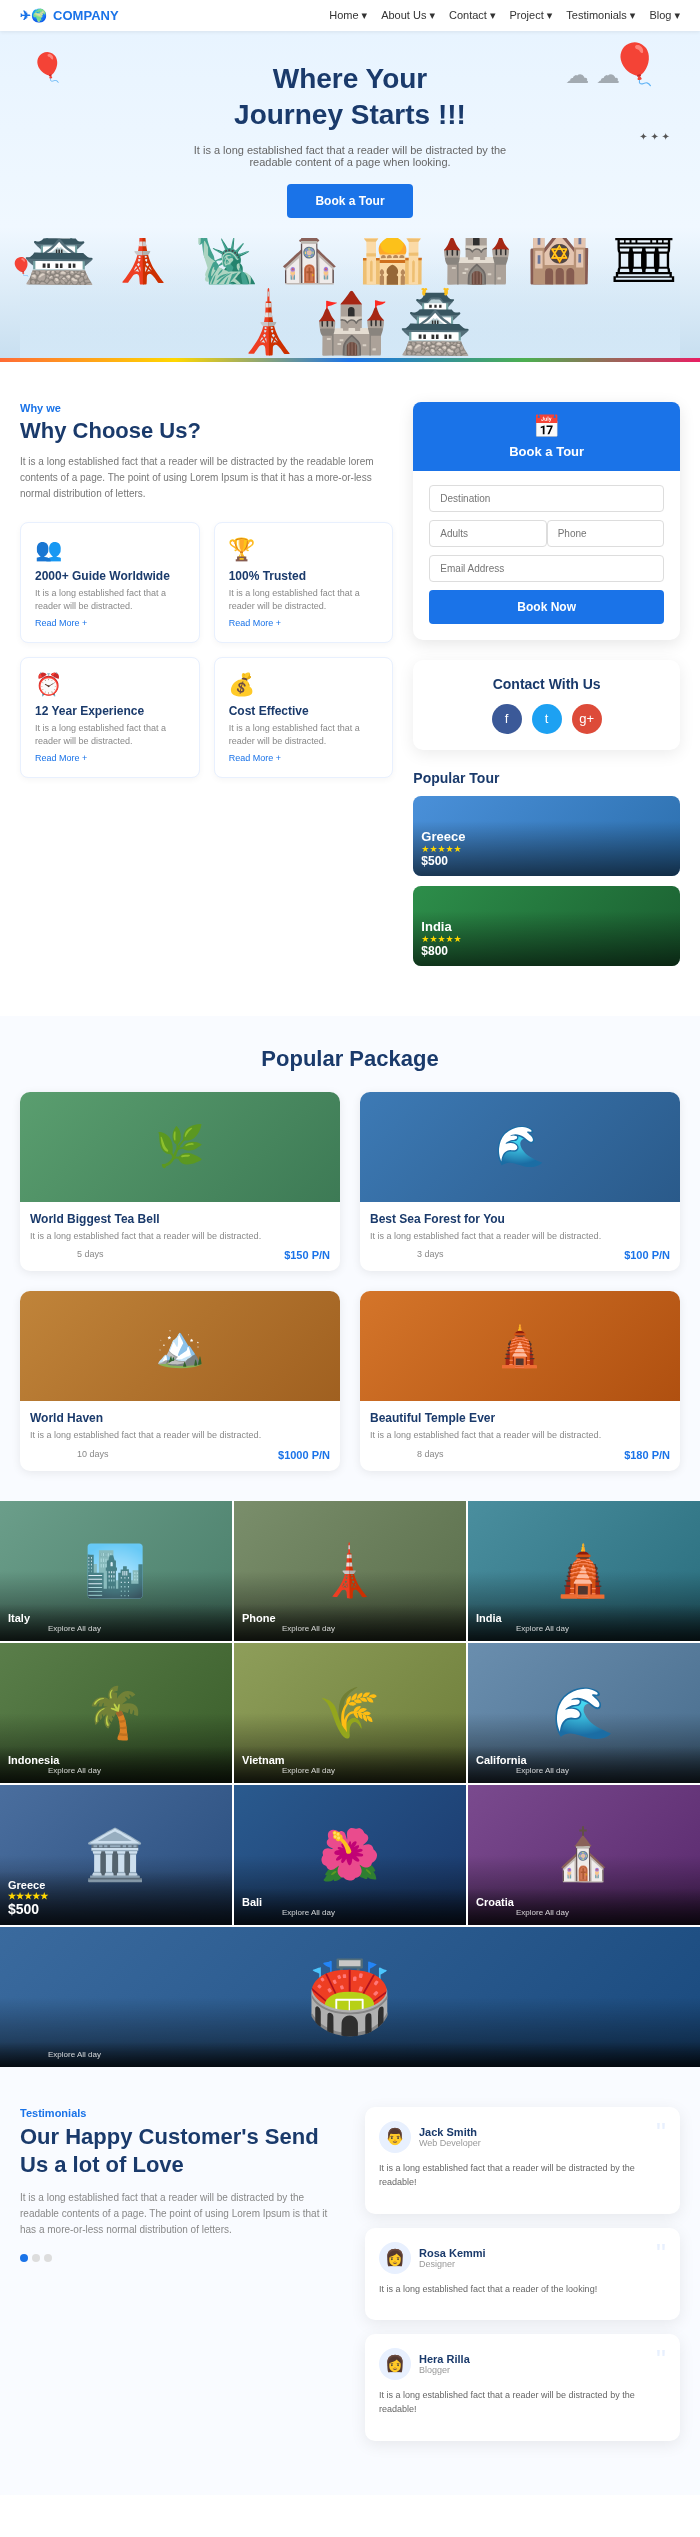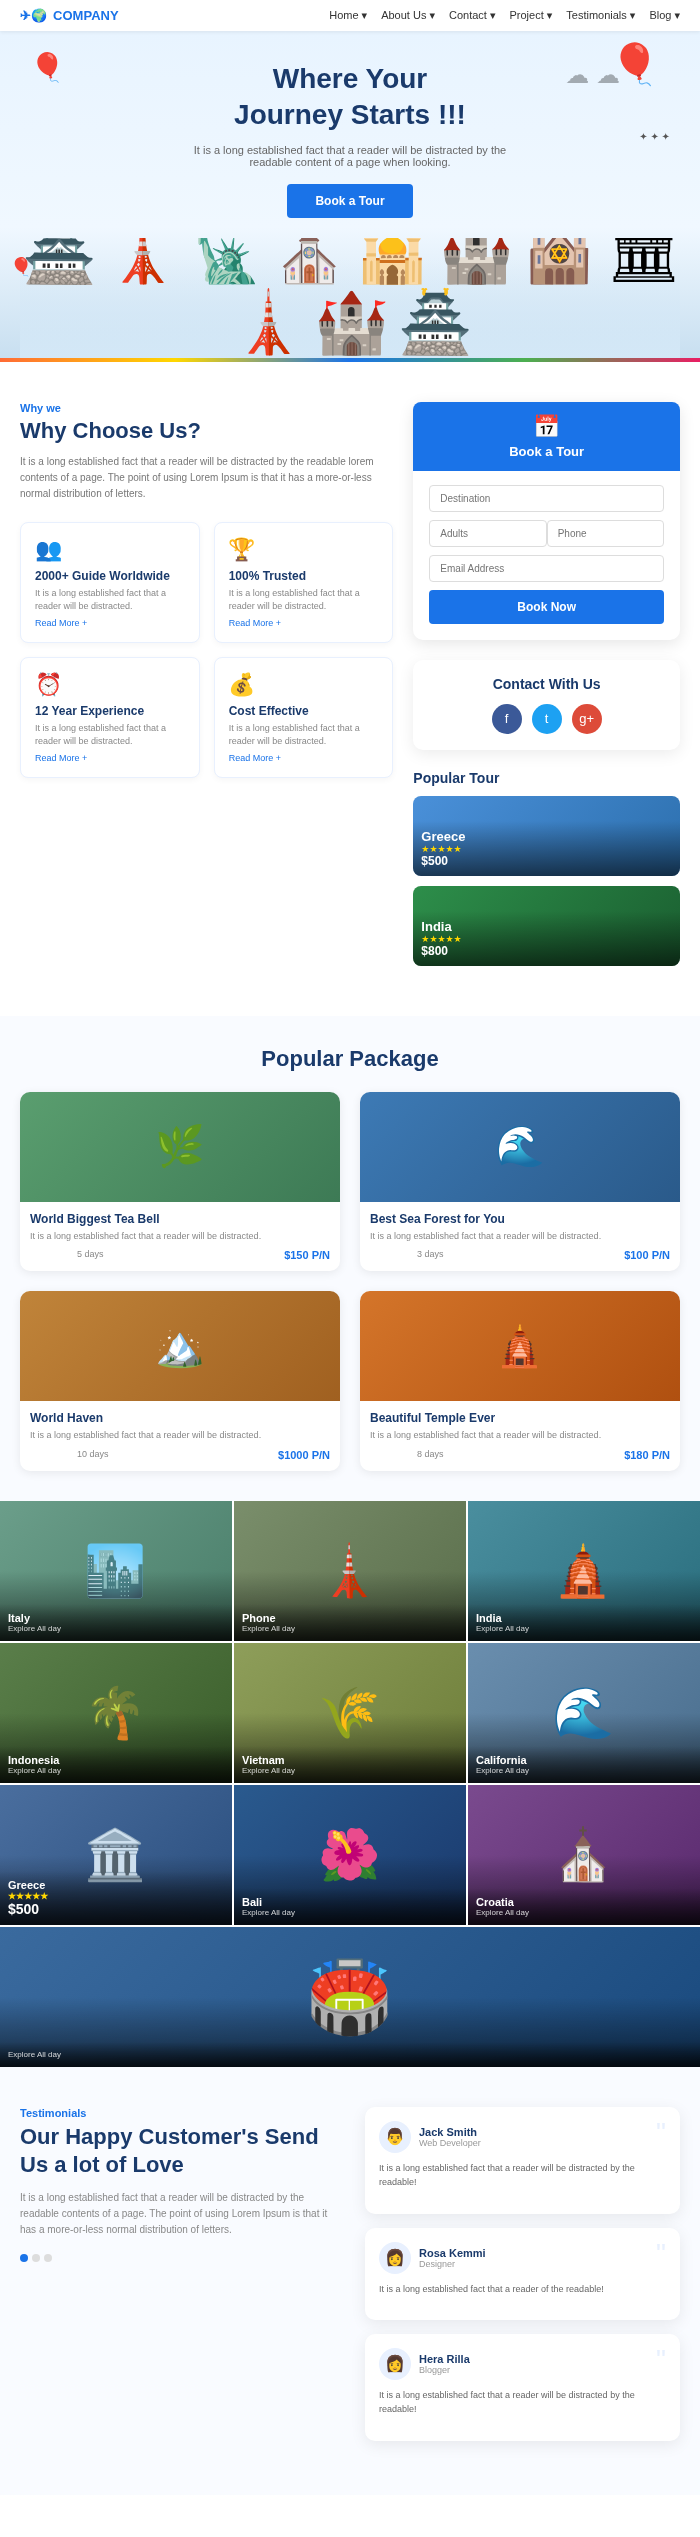--- a/index.html
+++ b/index.html
@@ -118,21 +118,21 @@
     .pkg-days { font-size: 9px; color: #888; }
     .pkg-price { font-size: 11px; font-weight: 700; color: #1a73e8; }
     .gallery-item {
       position: relative; overflow: hidden; height: 120px; cursor: pointer;
     }
     .gallery-label {
       position: absolute; bottom: 0; left: 0; right: 0;
       background: linear-gradient(to top, rgba(0,0,0,0.7) 0%, transparent 100%);
       color: #fff; padding: 8px; font-size: 11px; font-weight: 700;
     }
-    .gallery-sublabel { font-size: 8px; font-weight: 400; opacity: 0.8; }
+    .gallery-sublabel { font-size: 8px; font-weight: 400; opacity: 0.8; margin-left: 40px; }
     .gallery-stars { color: #ffd700; font-size: 9px; }
 
     
     .testimonials-section { padding: 40px 20px; background: #f9fbff; display: flex; gap: 30px; }
     .testimonials-left { flex: 1; }
     .test-tag { color: #1a73e8; font-size: 11px; font-weight: 600; margin-bottom: 4px; }
     .test-title { font-size: 22px; font-weight: 700; color: #1a3a6b; margin-bottom: 10px; line-height: 1.3; }
     .test-desc { font-size: 10px; color: #888; line-height: 1.6; margin-bottom: 16px; }
     .test-dots { display: flex; gap: 4px; }
     .dot { width: 8px; height: 8px; border-radius: 50%; background: #ddd; }
@@ -432,21 +432,21 @@
       <div class="quote-icon">"</div>
     </div>
     <div class="review-card">
       <div class="reviewer" style="margin-bottom:8px;">
         <div class="avatar">👩</div>
         <div class="reviewer-info">
           <div class="name">Rosa Kemmi</div>
           <div class="title">Designer</div>
         </div>
       </div>
-      <div class="review-text">It is a long established fact that a reader of the readable!</div>
+      <div class="review-text">It is a long established fact that a reader of the looking!</div>
       <div class="quote-icon">"</div>
     </div>
     <div class="review-card">
       <div class="reviewer" style="margin-bottom:8px;">
         <div class="avatar">👩</div>
         <div class="reviewer-info">
           <div class="name">Hera Rilla</div>
           <div class="title">Blogger</div>
         </div>
       </div>

